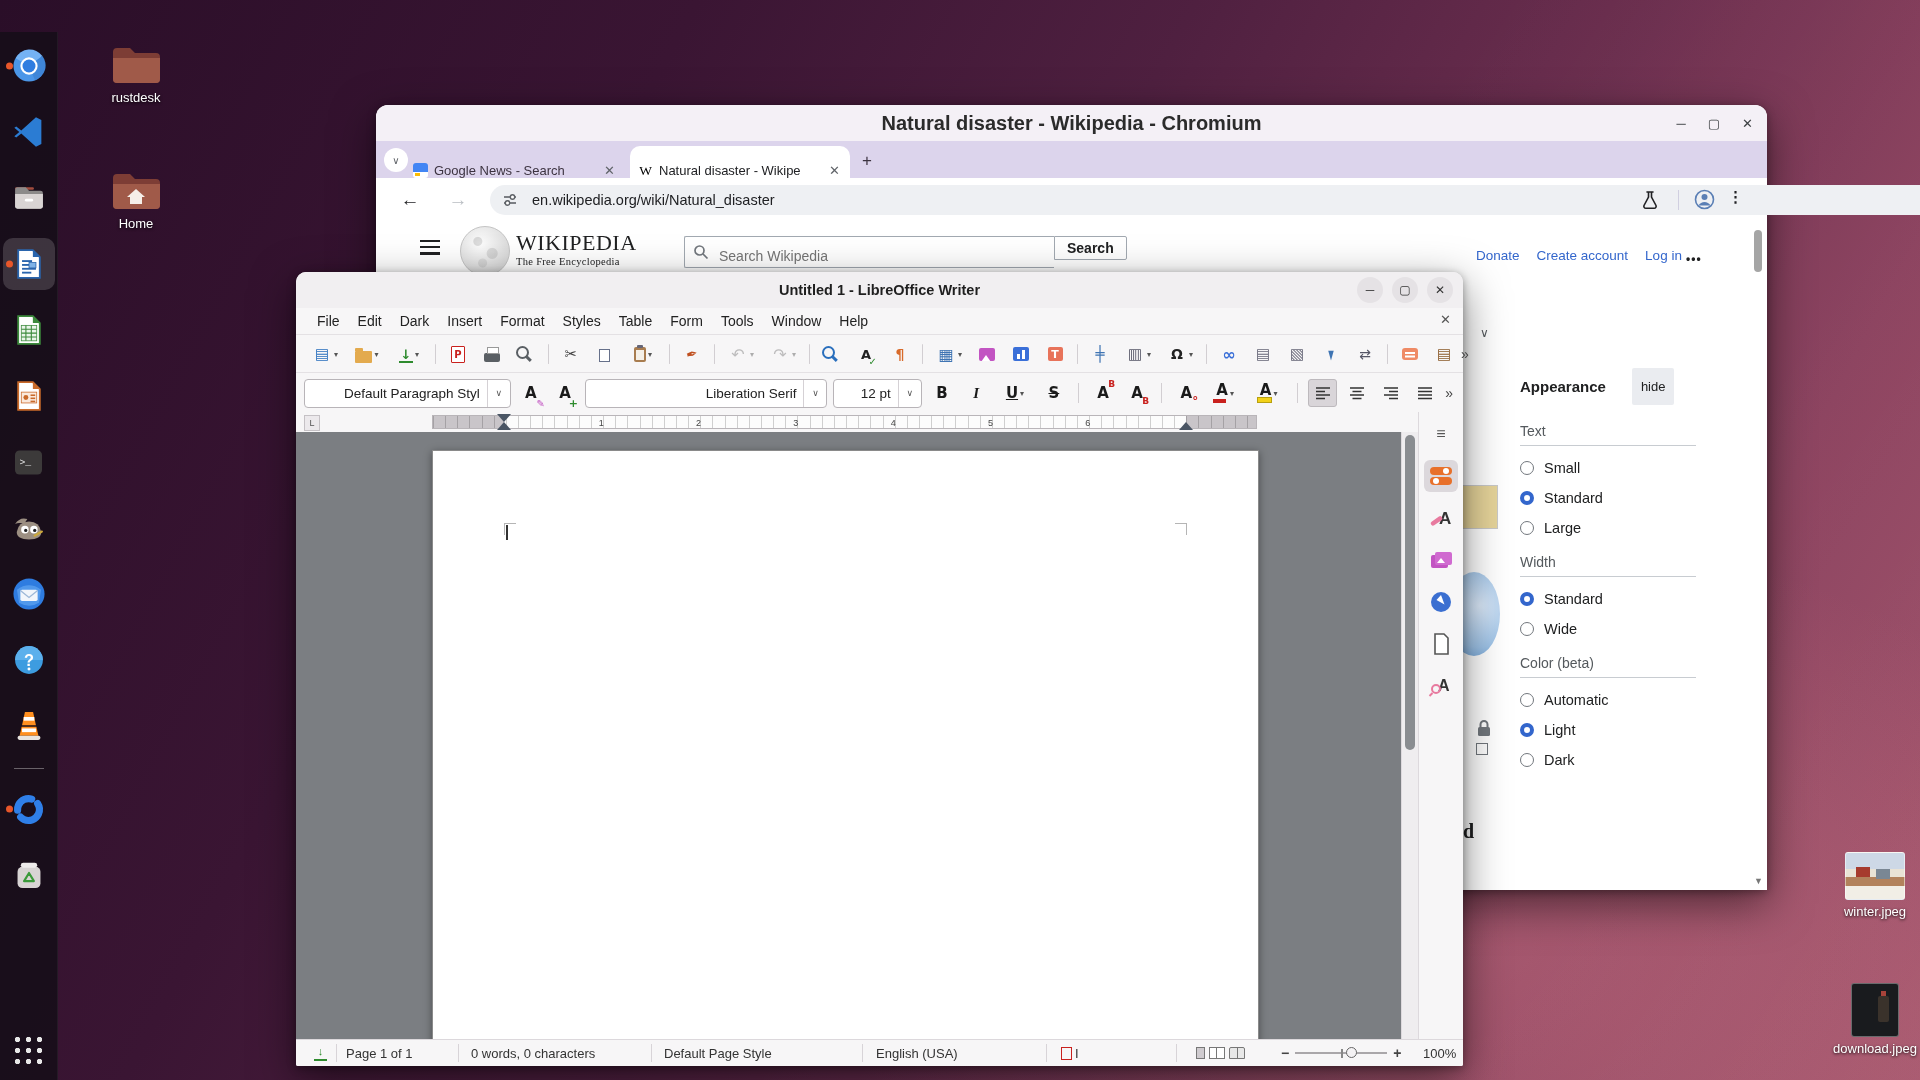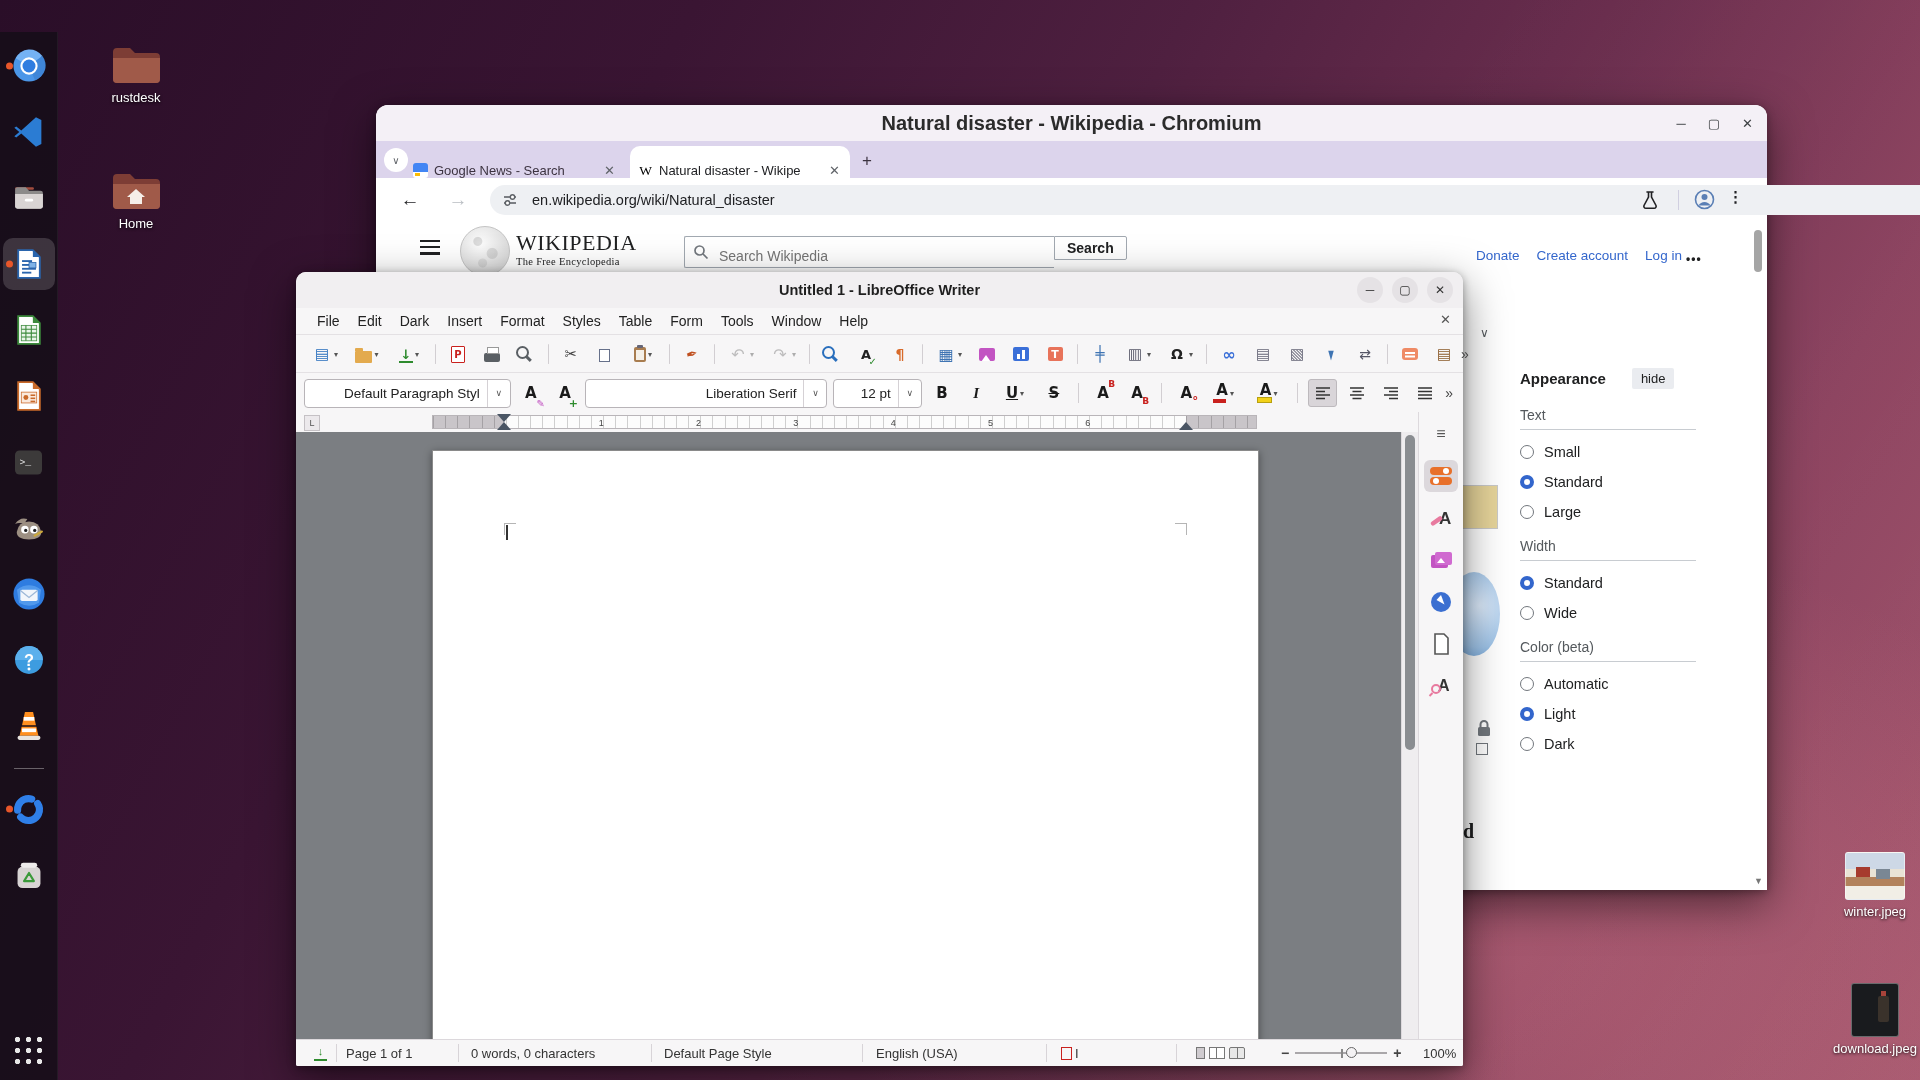--- a/index.html
+++ b/index.html
@@ -101,21 +101,21 @@
   .wk-links{position:absolute;left:1100px;top:26px;display:flex;gap:17px;align-items:center;font-size:13.5px;}
   .wk-links a{color:#36c;text-decoration:none;white-space:nowrap;}
   .wk-dots{color:#202122;font-weight:700;letter-spacing:1px;font-size:12px;}
   .wk-scrollthumb{position:absolute;right:5px;top:8px;width:8px;height:42px;border-radius:4px;background:#a5a5a5;}
   .wk-scrolldown{position:absolute;right:4px;bottom:4px;font-size:9px;color:#777;}
 
   
   .wk-appearance{position:absolute;left:1144px;top:146px;width:176px;color:#202122;}
   .ap-head{display:flex;align-items:center;gap:26px;}
   .ap-title{font-weight:700;font-size:15px;text-align:right;}
-  .ap-hide{background:#eaecf0;border:none;border-radius:2px;font-size:13px;color:#202122;padding:3px 9px;}
+  .ap-hide{background:#eaecf0;border:none;border-radius:2px;font-size:13px;color:#202122;padding:11px 9px;}
   .ap-section{margin-top:18px;}
   .ap-label{color:#54595d;font-size:14px;padding-bottom:6px;border-bottom:1px solid #c8ccd1;}
   .ap-opts{margin-top:14px;}
   .radio-row{display:flex;align-items:center;gap:10px;margin-bottom:14px;cursor:default;}
   .radio{width:14px;height:14px;border:1px solid #72777d;border-radius:50%;background:#fff;box-sizing:border-box;flex:none;}
   .radio-row.selected .radio{border:4.5px solid #36c;}
   .radio-label{font-size:14.5px;}
 
   
   .frag-chevron{position:absolute;left:1104px;top:104px;color:#54595d;font-size:12px;}

